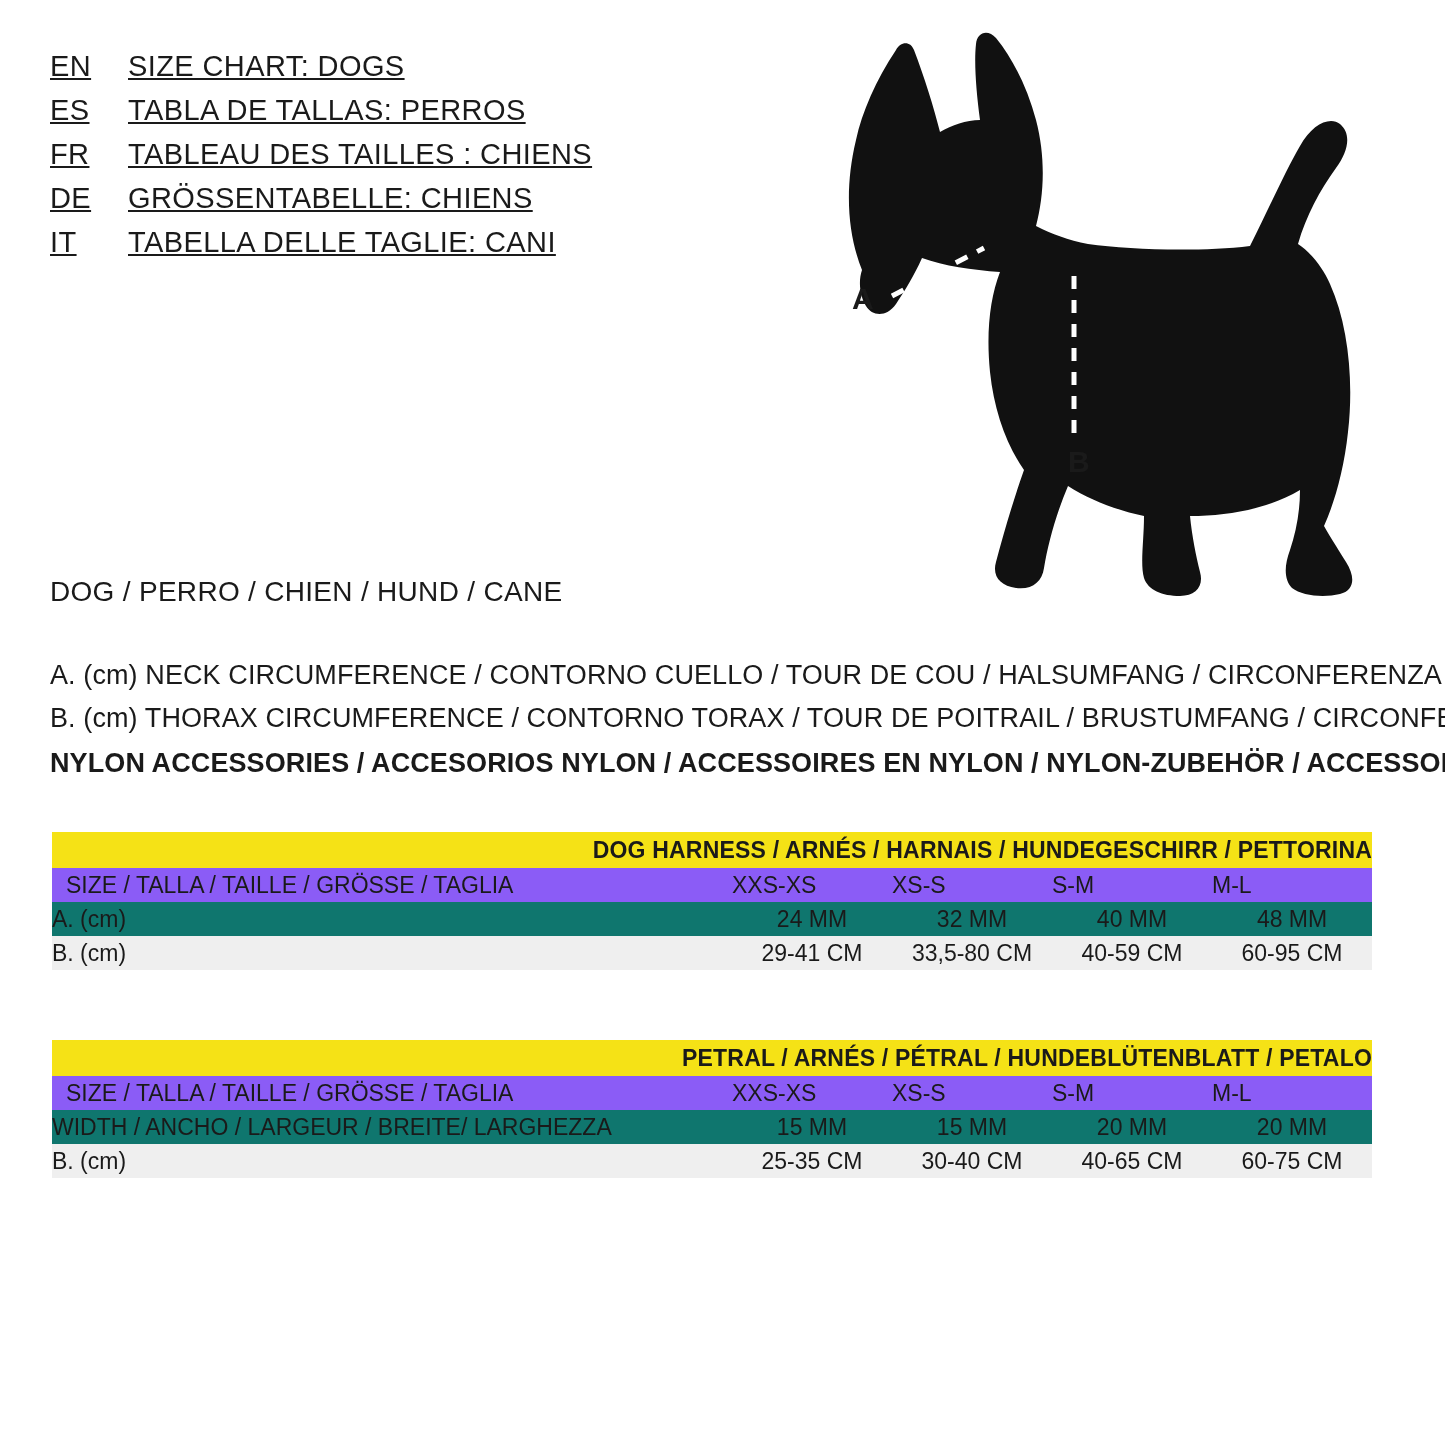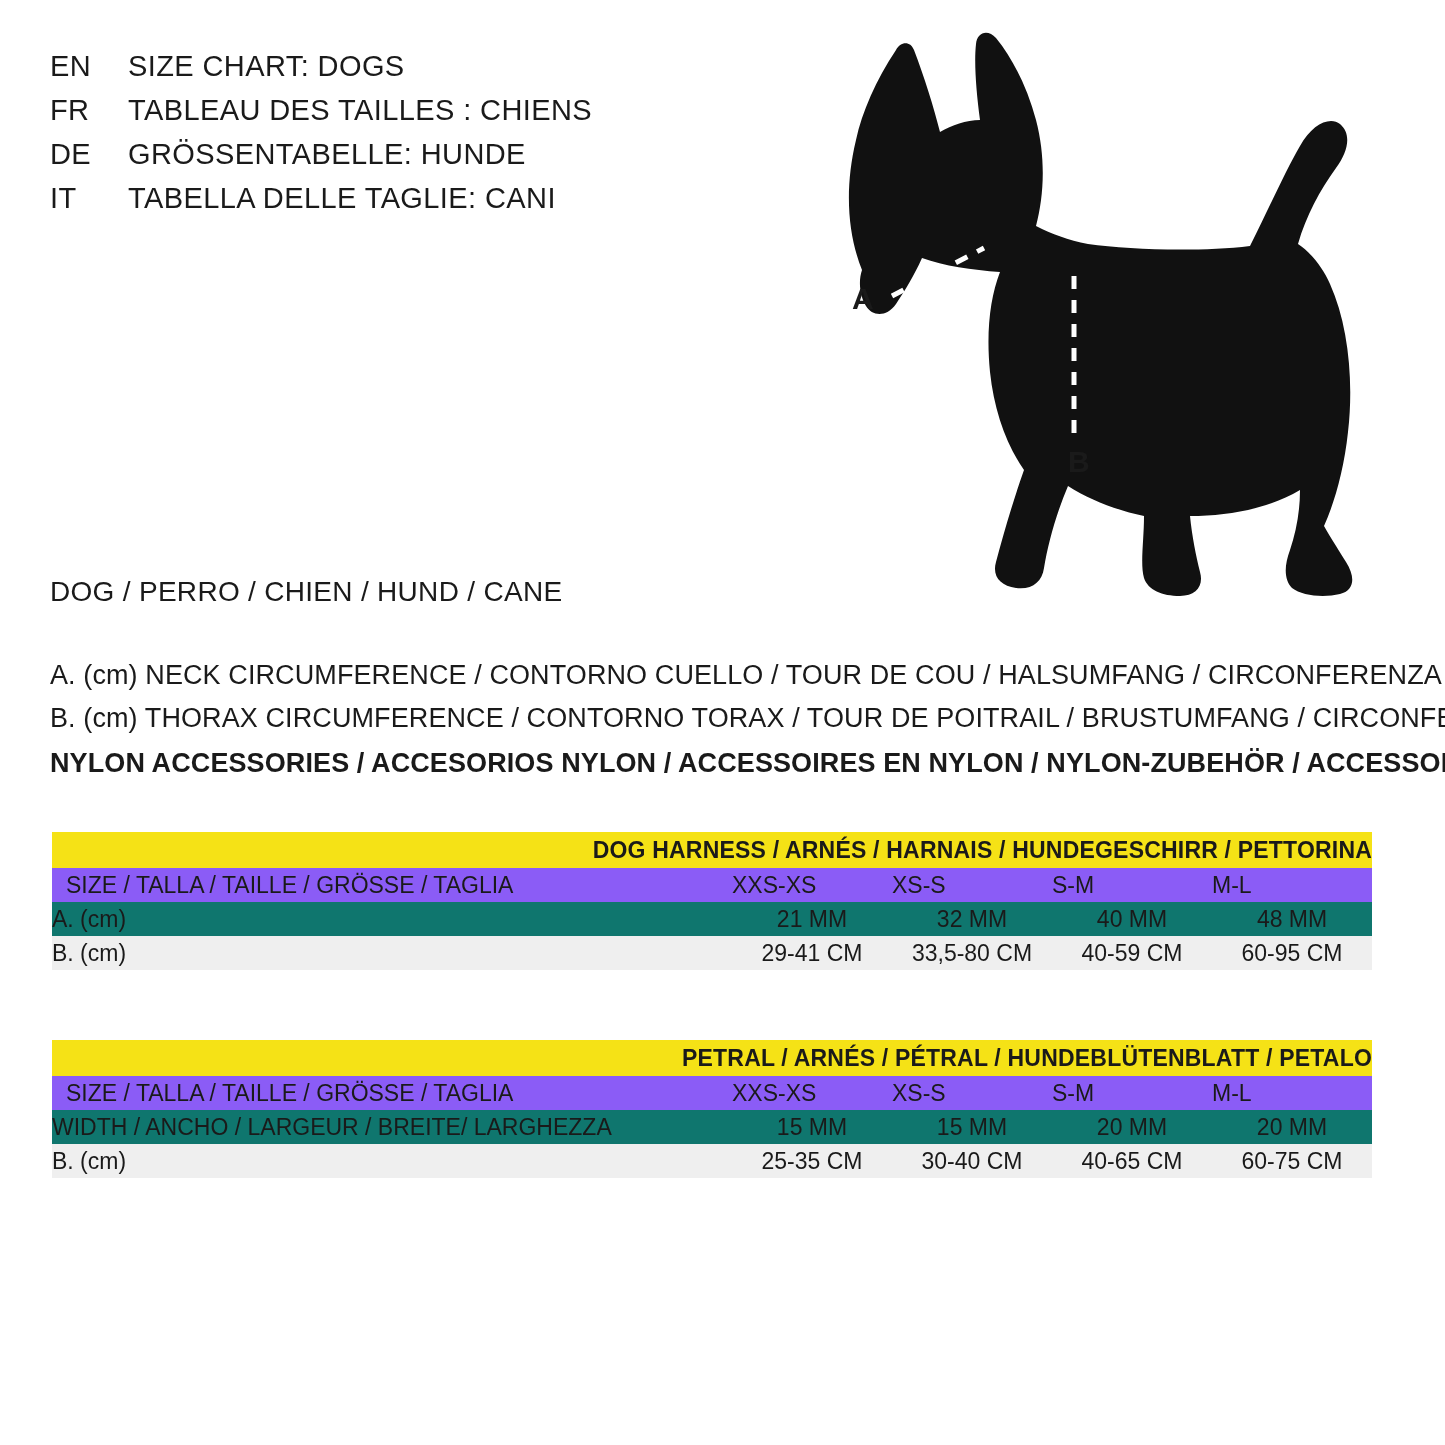--- a/index.html
+++ b/index.html
@@ -15,20 +15,21 @@
     position: relative;
     overflow: hidden;
   }
 
   
   .lang-block {
     position: absolute;
     top: 44px;
     left: 50px;
     width: 720px;
+    text-decoration: underline;
   }
   .lang-row {
     display: flex;
     align-items: baseline;
     font-size: 29px;
     letter-spacing: 0.4px;
     line-height: 44px;
     white-space: nowrap;
   }
   .lang-code {
@@ -147,26 +148,30 @@
 </style>
 </head>
 <body>
 
 <div class="lang-block">
   <div class="lang-row">
     <span class="lang-code">EN</span>
     <span class="lang-text">SIZE CHART: DOGS</span>
   </div>
   <div class="lang-row">
+    <span class="lang-code">ES</span>
+    <span class="lang-text">TABLA DE TALLAS: PERROS</span>
+  </div>
+  <div class="lang-row">
     <span class="lang-code">FR</span>
     <span class="lang-text">TABLEAU DES TAILLES : CHIENS</span>
   </div>
   <div class="lang-row">
     <span class="lang-code">DE</span>
-    <span class="lang-text">GRÖSSENTABELLE: HUNDE</span>
+    <span class="lang-text">GRÖSSENTABELLE: CHIENS</span>
   </div>
   <div class="lang-row">
     <span class="lang-code">IT</span>
     <span class="lang-text">TABELLA DELLE TAGLIE: CANI</span>
   </div>
 </div>
 
 <div class="dog-wrap">
   <svg viewBox="0 0 620 610" xmlns="http://www.w3.org/2000/svg">
     <path fill="#111111" d="
@@ -238,21 +243,21 @@
       </tr>
       <tr class="t-head">
         <td class="label">SIZE / TALLA / TAILLE / GRÖSSE / TAGLIA</td>
         <td class="val">XXS-XS</td>
         <td class="val">XS-S</td>
         <td class="val">S-M</td>
         <td class="val">M-L</td>
       </tr>
       <tr class="row-white">
         <td class="label-cell">A. (cm)</td>
-        <td class="val-cell">21 MM</td>
+        <td class="val-cell">24 MM</td>
         <td class="val-cell">32 MM</td>
         <td class="val-cell">40 MM</td>
         <td class="val-cell">48 MM</td>
       </tr>
       <tr class="row-grey">
         <td class="label-cell">B. (cm)</td>
         <td class="val-cell">29-41 CM</td>
         <td class="val-cell">33,5-80 CM</td>
         <td class="val-cell">40-59 CM</td>
         <td class="val-cell">60-95 CM</td>

